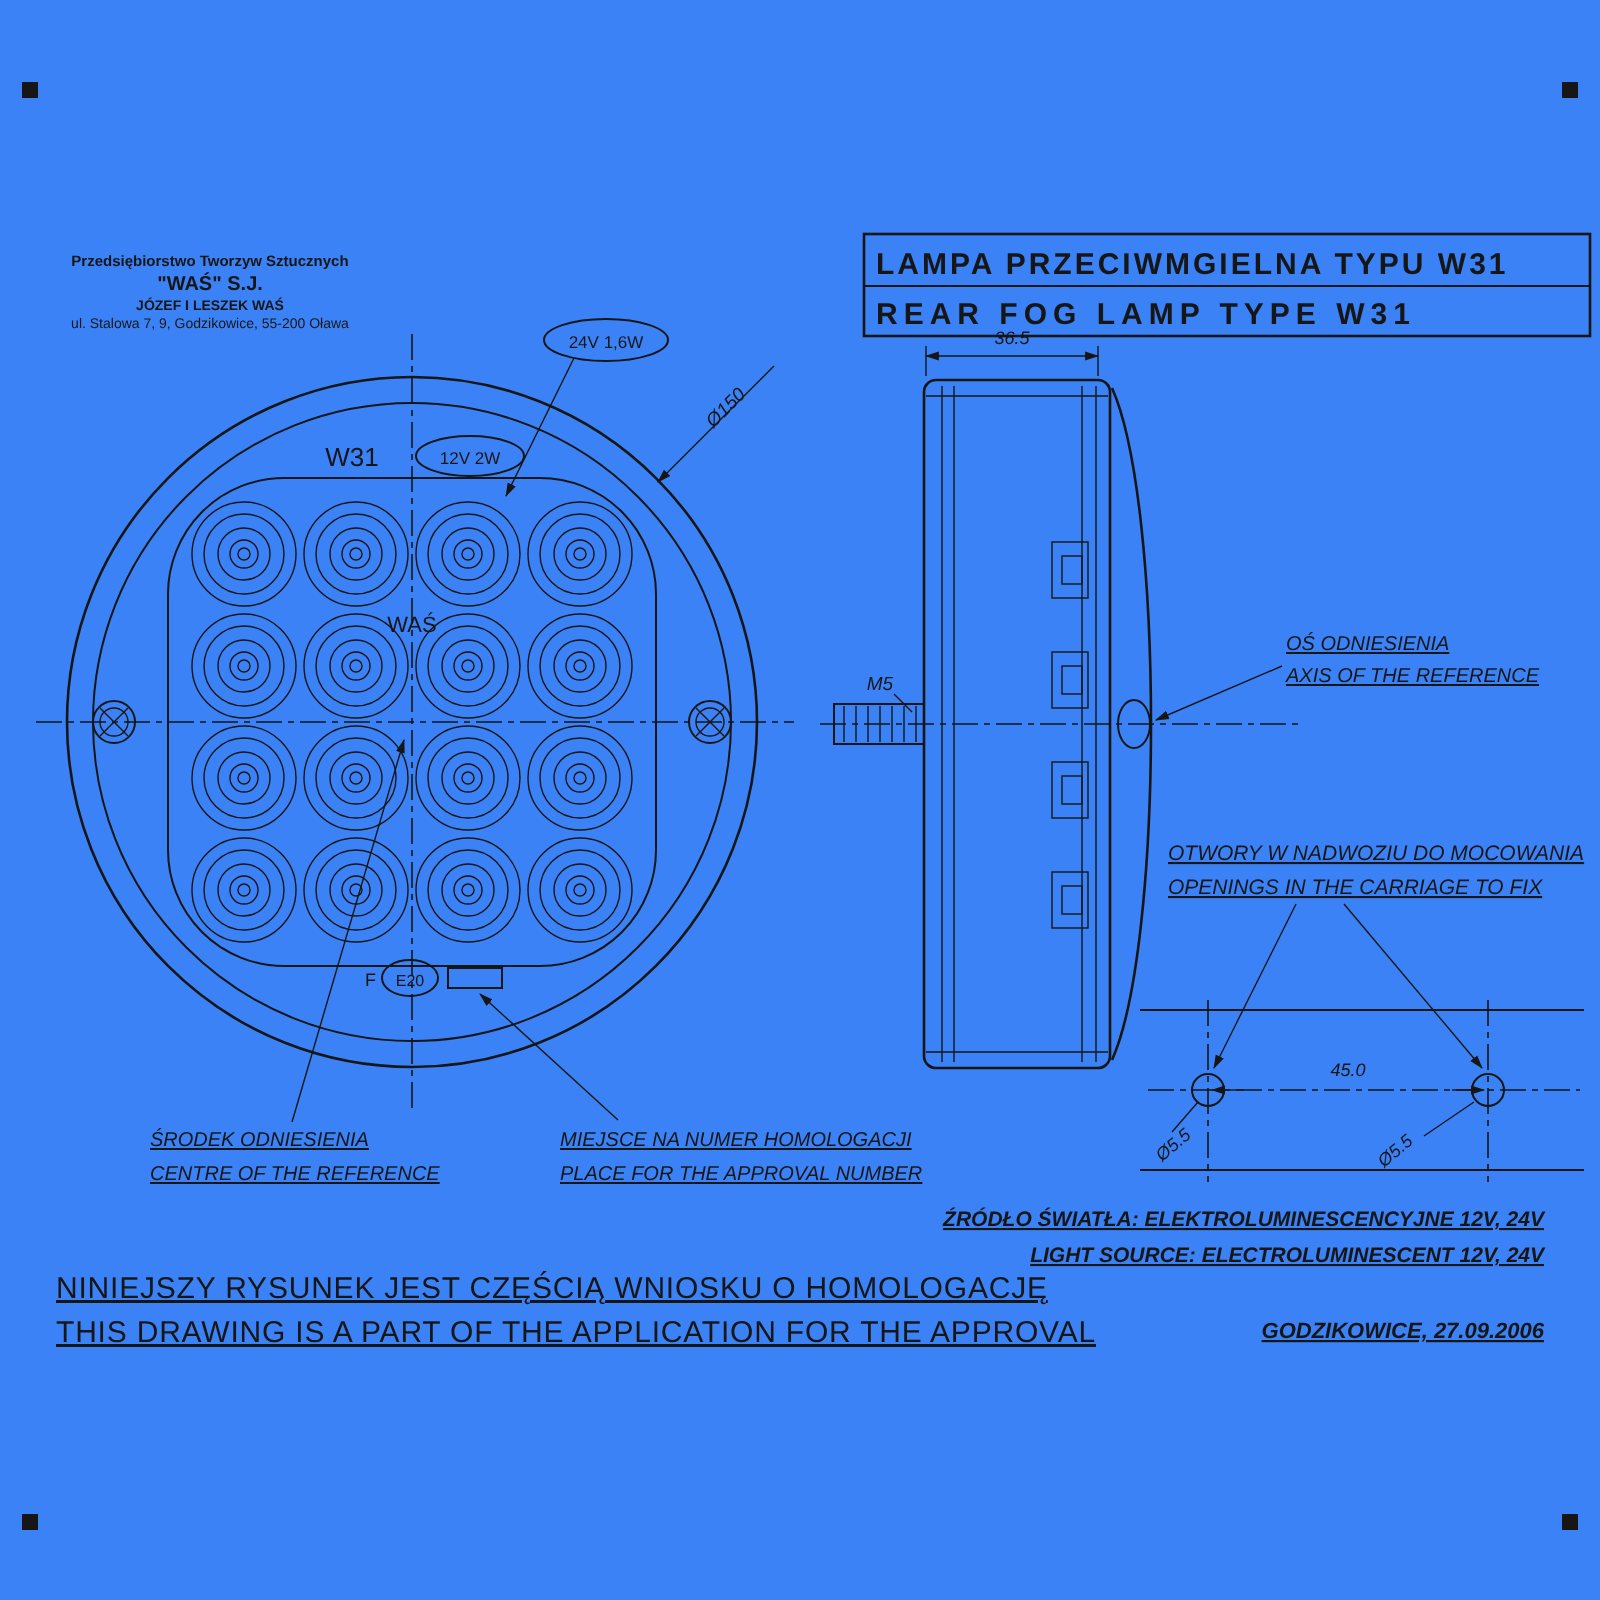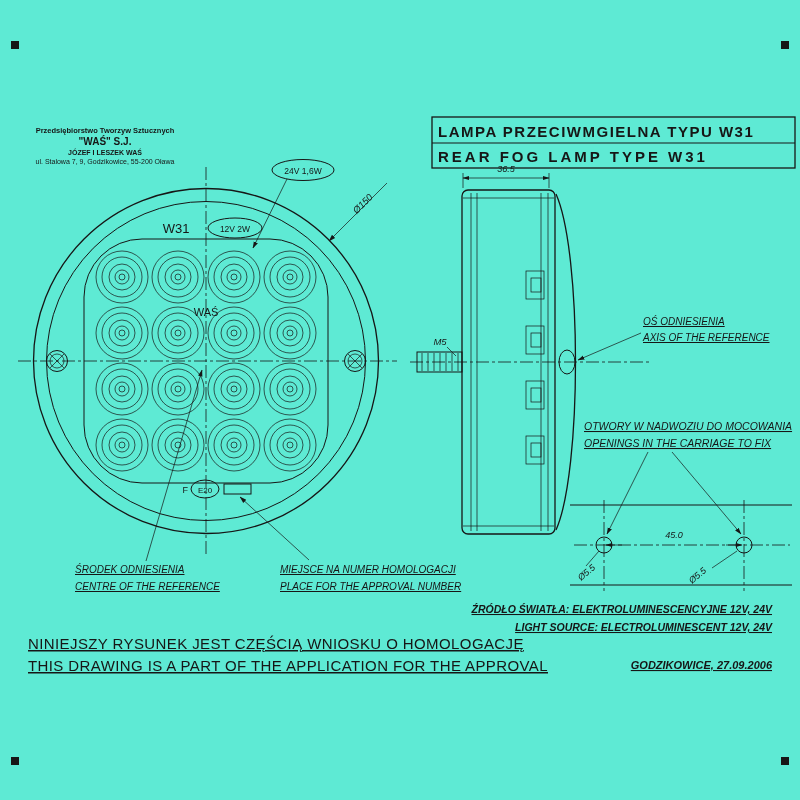--- a/index.html
+++ b/index.html
@@ -1,16 +1,16 @@
 <!DOCTYPE html>
 <html><head>
 <meta charset="utf-8">
 <style>
   html,body{margin:0;padding:0;background:#e8e8e8;}
-  .sheet{position:relative;width:800px;height:800px;background:#5eead4;overflow:hidden;}
+  .sheet{position:relative;width:800px;height:800px;background:#3b82f6;overflow:hidden;}
   svg{position:absolute;left:0;top:0;}
   svg text{font-family:"Liberation Sans",sans-serif;fill:#161616;}
   .s  {stroke:#161616;fill:none;stroke-width:1;}
   .s12{stroke:#161616;fill:none;stroke-width:1.3;}
   .thin{stroke:#161616;fill:none;stroke-width:0.7;}
   .cl {stroke:#161616;fill:none;stroke-width:0.8;stroke-dasharray:13 3 3 3;}
   .ink{fill:#161616;stroke:none;}
   .lbl{font-style:italic;}
   .u{text-decoration:underline;}
   .b{font-weight:bold;}

